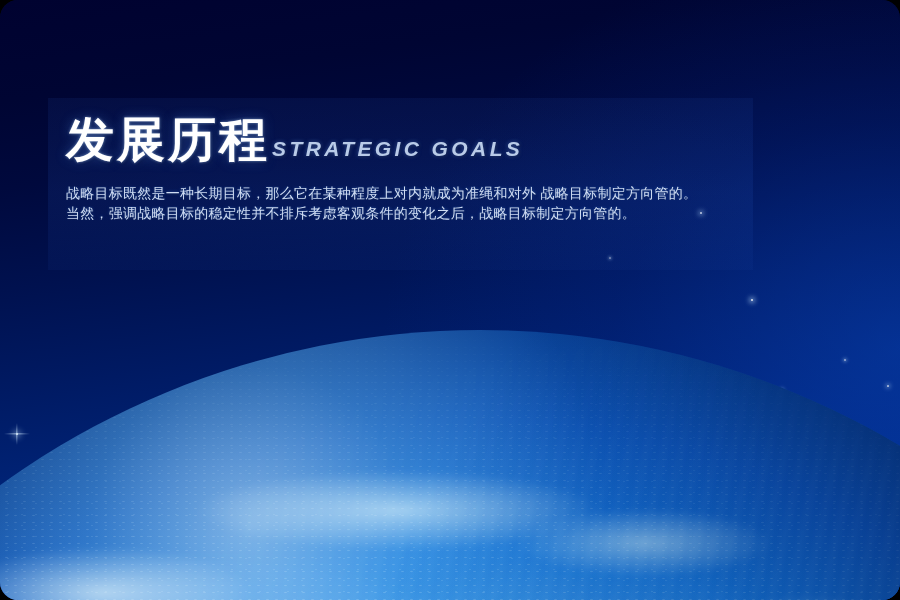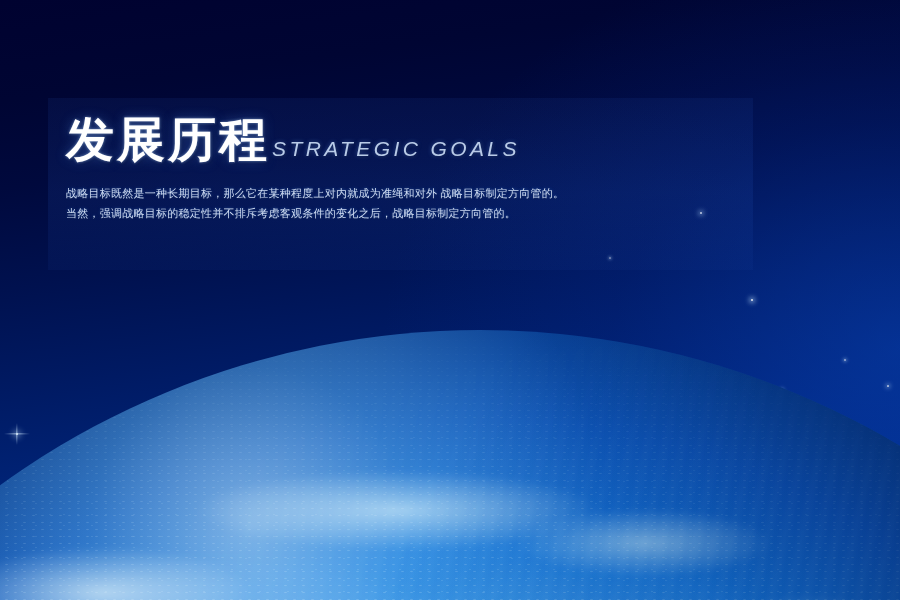--- a/index.html
+++ b/index.html
@@ -7,20 +7,21 @@
     padding: 0;
     background: #000;
   }
   #stage {
     position: relative;
     width: 900px;
     height: 600px;
     overflow: hidden;
     font-family: "Liberation Sans", sans-serif;
     background: #00082e;
+    border-radius: 18px;
   }
 
   
   .sky {
     position: absolute;
     inset: 0;
     background:
       radial-gradient(ellipse 120% 70% at 62% 118%,
         rgba(70,160,255,0.55) 0%,
         rgba(26,92,200,0.30) 28%,
@@ -258,41 +259,41 @@
     letter-spacing: 3px;
     color: #ffffff;
     text-shadow:
       0 0 3px rgba(190,220,255,0.55),
       0 0 12px rgba(90,150,245,0.40),
       2px 2px 5px rgba(0,10,50,0.75);
   }
   .headline-en {
     font-family: "Liberation Sans", sans-serif;
     font-style: italic;
-    font-weight: 400;
+    font-weight: 700;
     font-size: 21px;
     letter-spacing: 3.4px;
     color: #b9cbe8;
     margin-left: 2px;
     margin-bottom: 3px;
     text-shadow:
       0 0 4px rgba(120,170,255,0.45),
       1px 1px 3px rgba(0,8,40,0.8);
   }
 
   .body-copy {
     position: absolute;
     left: 66px;
     top: 186px;
     width: 680px;
   }
   .body-copy p {
     margin: 0 0 6px 0;
     font-family: "Liberation Sans", sans-serif;
-    font-size: 11px;
+    font-size: 14px;
     line-height: 14px;
     letter-spacing: 0.25px;
     color: #cfdcf2;
     text-shadow: 0 0 3px rgba(60,120,220,0.7), 0 1px 2px rgba(0,6,35,0.9);
     white-space: nowrap;
     overflow: hidden;
   }
 </style>
 </head>
 <body>

